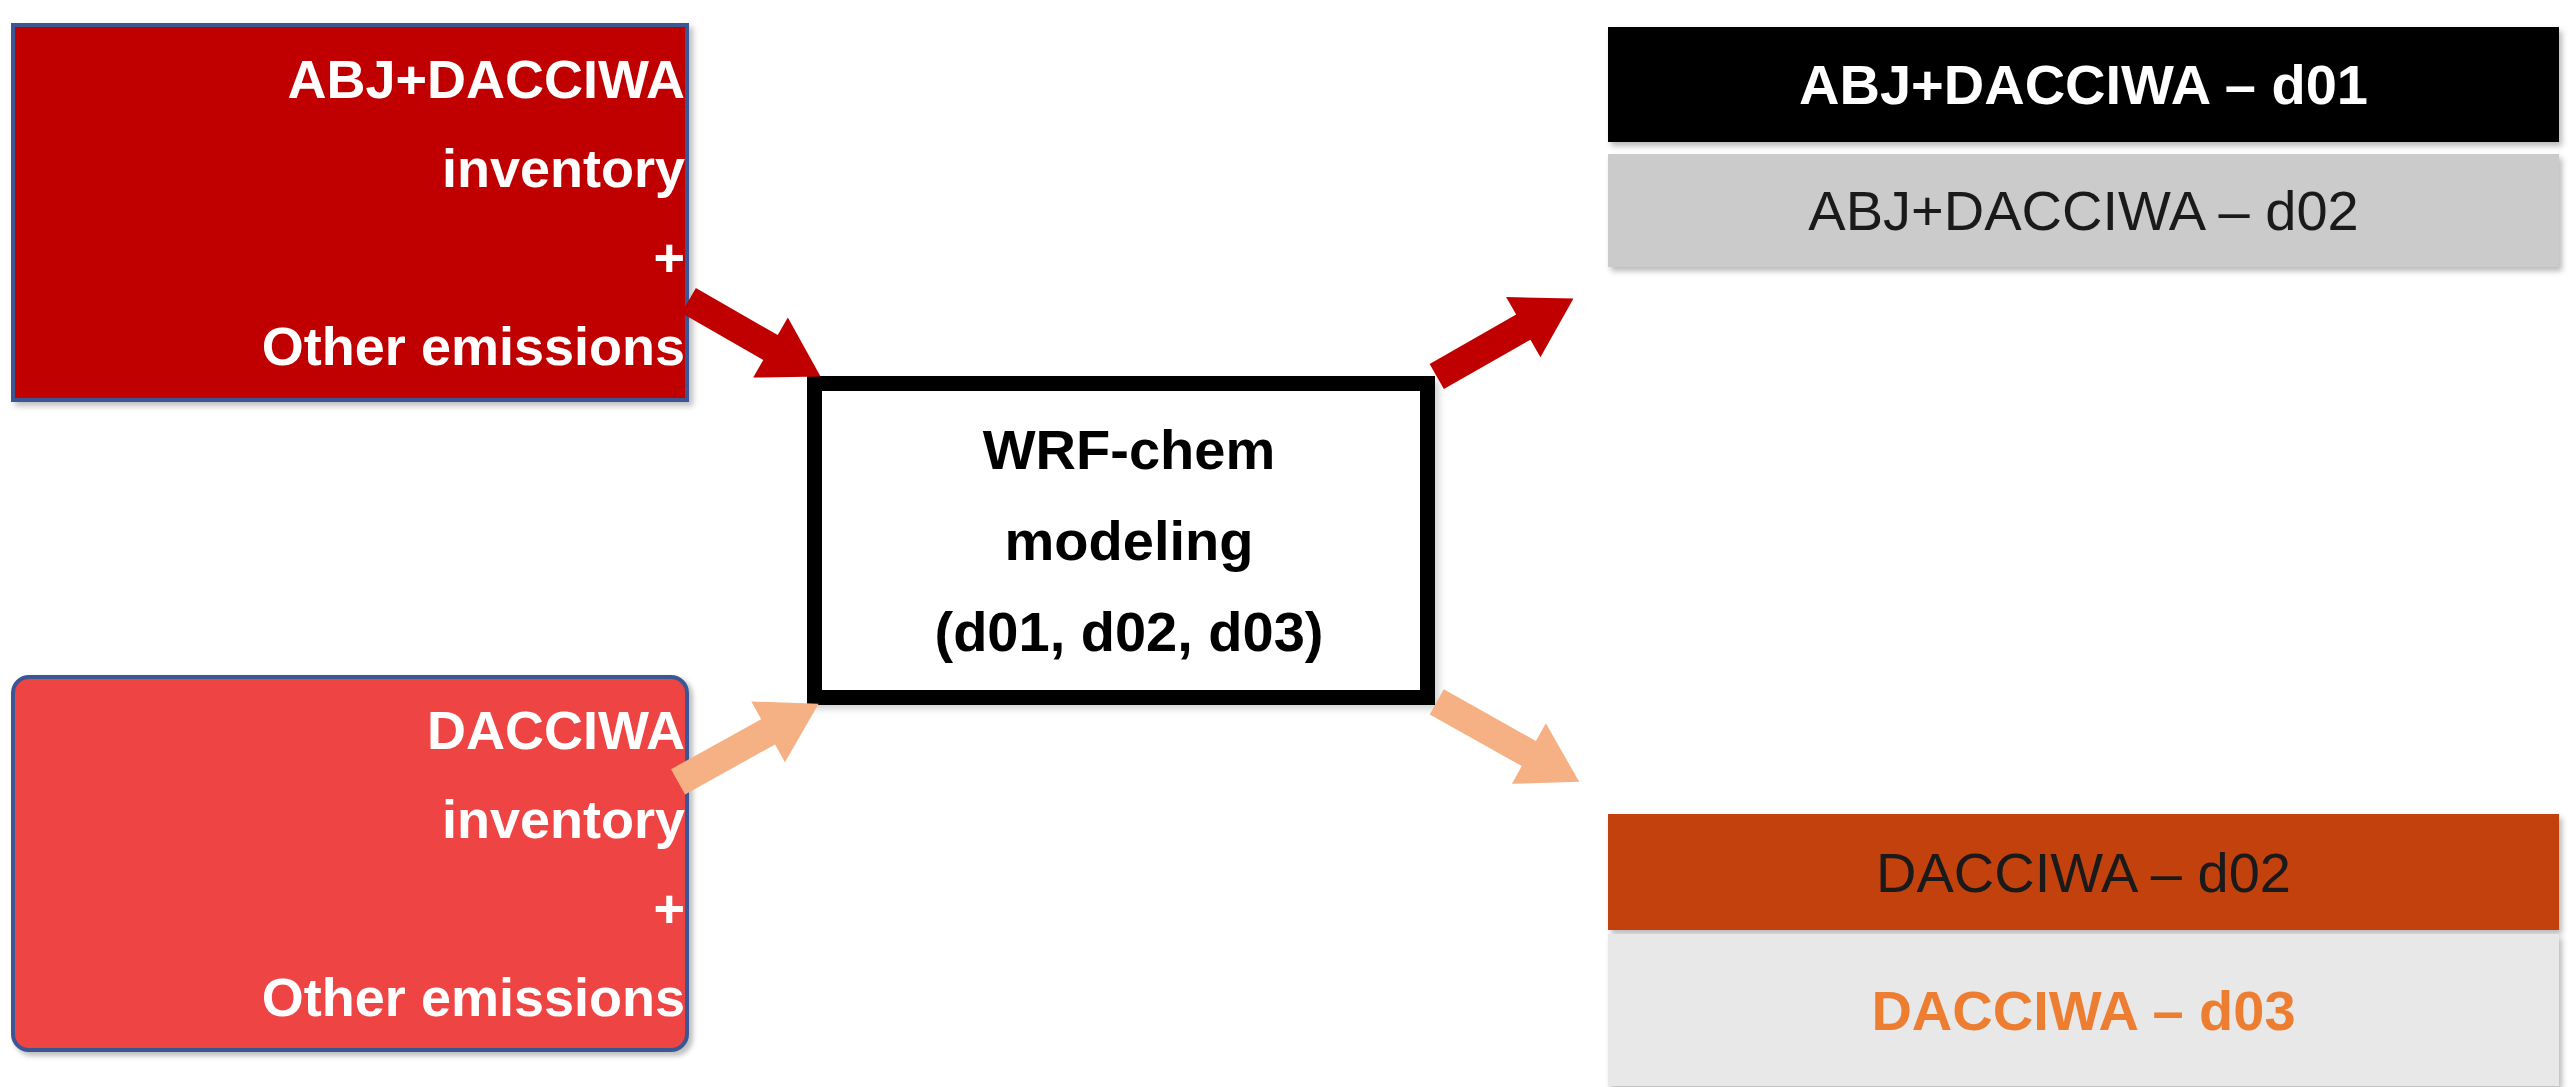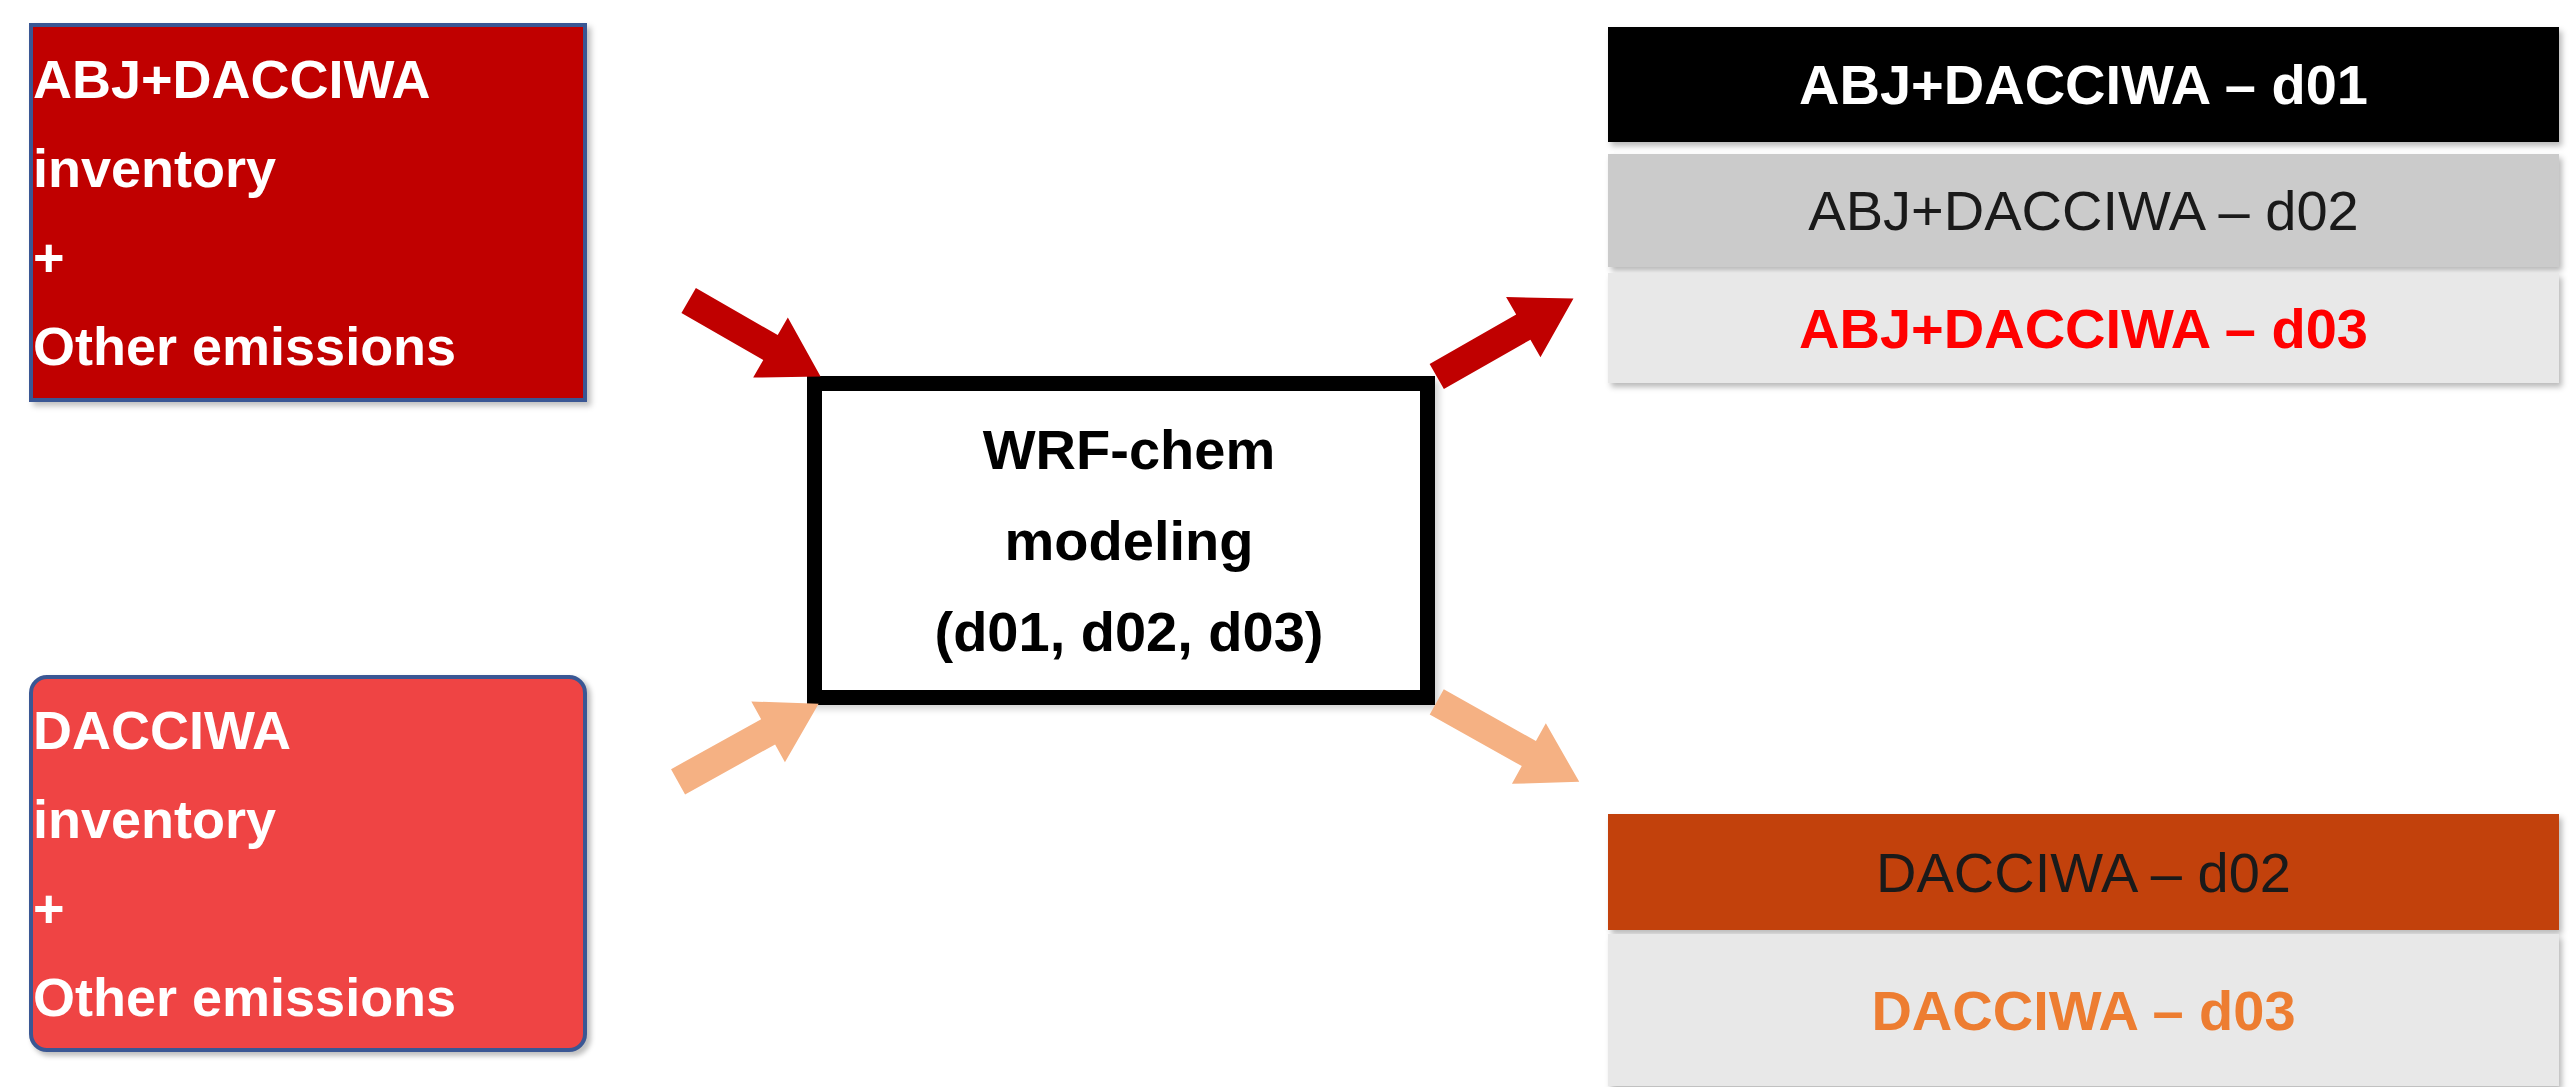--- a/index.html
+++ b/index.html
@@ -7,27 +7,27 @@
     position: relative;
     width: 2576px;
     height: 1087px;
     background: #ffffff;
     overflow: hidden;
     font-family: "Liberation Sans", sans-serif;
   }
   
   .input-box {
     position: absolute;
-    left: 29px;
-    width: 558px;
+    left: 11px;
+    width: 678px;
     border: 4.8px solid #3A5794;
     box-sizing: border-box;
     display: flex;
     flex-direction: column;
-    align-items: flex-start;
+    align-items: flex-end;
     justify-content: center;
     text-align: center;
     font-weight: 700;
     font-size: 54px;
     line-height: 89px;
     box-shadow: 3.9px 3.9px 5.8px rgba(0,0,0,0.25);
   }
   .input-box--top { top: 23px; height: 379px; }
   .input-box--bottom { top: 675px; height: 377px; }
 
@@ -99,21 +99,20 @@
   </div>
 
   <div class="process-box" style="background: rgb(255, 255, 255); border-color: rgb(0, 0, 0); color: rgb(0, 0, 0); padding-left: 16px;">
     <div>WRF-chem</div>
     <div>modeling</div>
     <div>(d01, d02, d03)</div>
   </div>
 
   <div class="out-row row-1t" style="background: rgb(0, 0, 0); color: rgb(255, 255, 255); font-weight: 700;">ABJ+DACCIWA – d01</div>
   <div class="out-row row-2t" style="background: rgb(203, 203, 203); color: rgb(26, 26, 26); font-weight: 400;">ABJ+DACCIWA – d02</div>
-  <div class="out-row row-3t" style="background: rgb(232, 232, 232); color: rgb(255, 0, 0); font-weight: 700;">ABJ+DACCIWA – d03</div>
 
   <div class="out-row row-2b" style="background: #c2410c; color: rgb(26, 26, 26); font-weight: 400;">DACCIWA – d02</div>
   <div class="out-row row-3b" style="background: rgb(232, 232, 232); color: rgb(237, 125, 49); font-weight: 700;">DACCIWA – d03</div>
 
   <svg id="arrows-svg" class="arrows-layer" viewBox="0 0 2675 1129">
       <polygon points="707.5,325.0 792.5,374.0 782.0,392.2 852.0,391.0 818.0,329.8 807.5,348.0 722.5,299.0" fill="#C00000"></polygon>
       <polygon points="711.3,825.1 804.8,773.2 815.0,791.6 850.0,731.0 780.1,728.6 790.3,747.0 696.7,798.9" fill="#F5B183"></polygon>
       <polygon points="1499.4,404.0 1589.3,352.8 1599.7,371.0 1634.0,310.0 1564.0,308.5 1574.5,326.7 1484.6,378.0" fill="#C00000"></polygon>
       <polygon points="1484.7,742.1 1580.3,795.7 1570.1,814.1 1640.0,812.0 1605.3,751.3 1595.0,769.6 1499.3,715.9" fill="#F5B183"></polygon>
     </svg>

